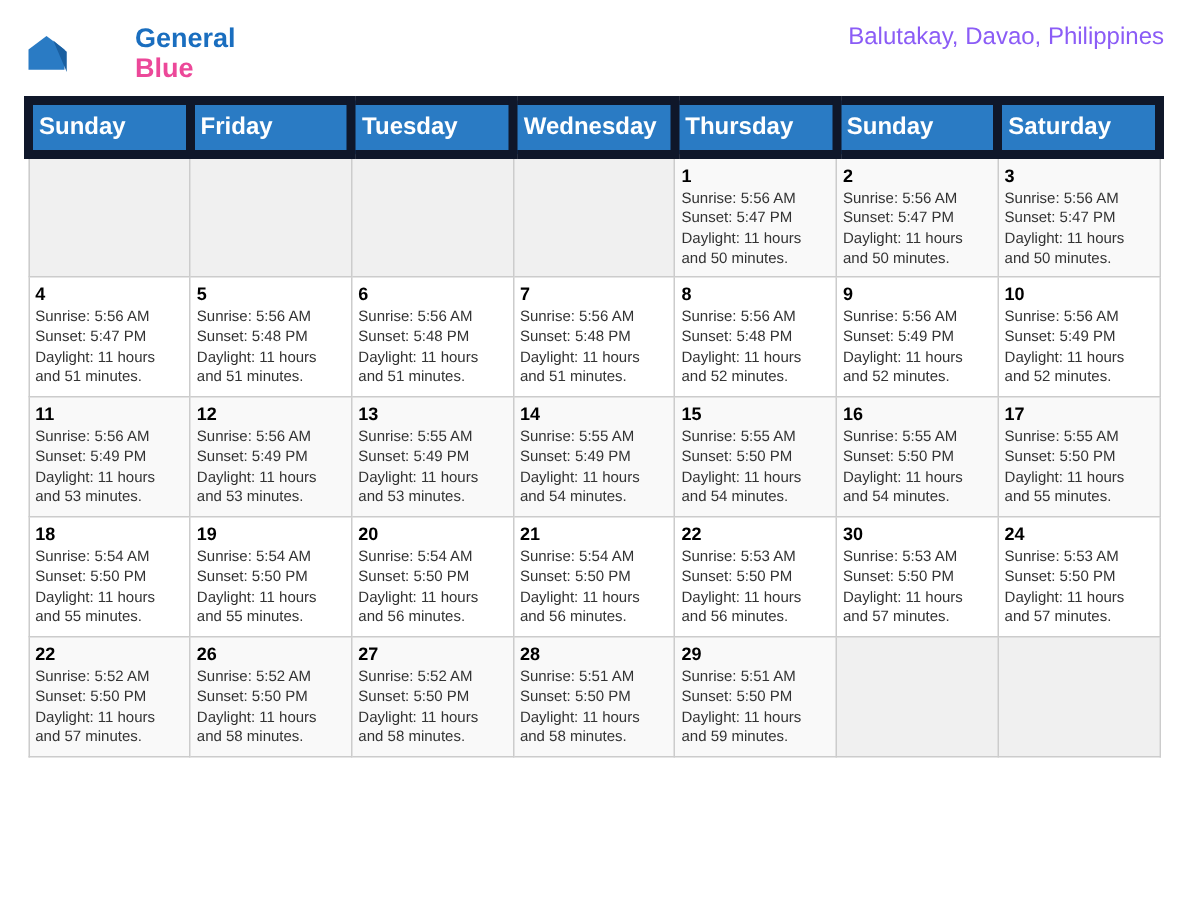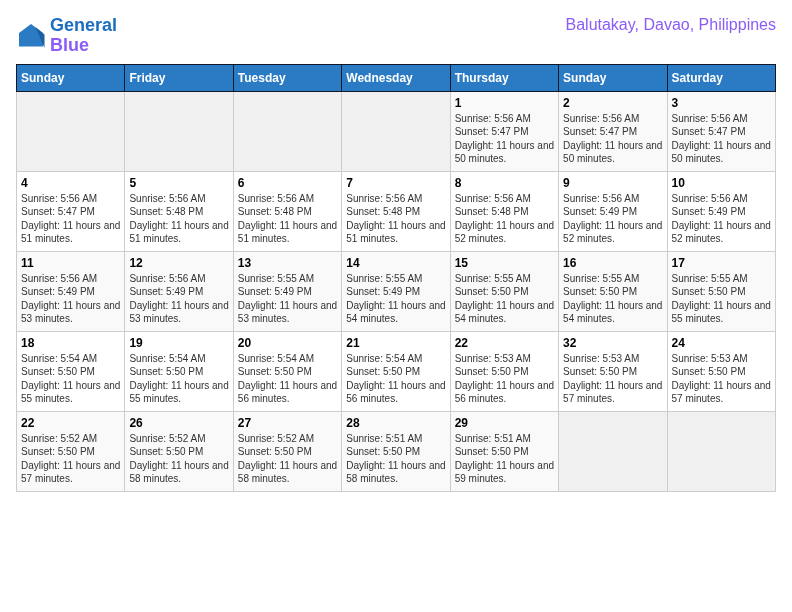--- a/index.html
+++ b/index.html
@@ -19,20 +19,21 @@
     .logo {
       display: flex;
       align-items: center;
       gap: 4px;
     }
     .logo-text {
       font-size: 18px;
       font-weight: bold;
       color: #333;
       line-height: 1.1;
+      margin-left: 40px;
     }
     .logo-text span {
       color: #1a6ebf;
     }
     .logo-icon {
       width: 30px;
       height: 30px;
     }
     .title-block {
       text-align: right;
@@ -49,22 +50,22 @@
     table {
       width: 100%;
       border-collapse: collapse;
       font-size: 10.5px;
     }
     thead tr th {
       background-color: #2a7bc4;
       color: #fff;
       padding: 6px 4px;
       text-align: left;
-      font-size: 12px;
-      border: 1px solid #0f172a;
+      font-size: 16px;
+      border: 6px solid #0f172a;
     }
     tbody tr td {
       border: 1px solid #ccc;
       vertical-align: top;
       padding: 4px;
       width: calc(100% / 7);
       height: 80px;
       background: #fff;
     }
     tbody tr:nth-child(odd) td {
@@ -89,21 +90,21 @@
 <body>
 
 <div class="header">
   <div class="logo">
     <svg class="logo-icon" viewBox="0 0 40 40">
       <polygon points="20,4 36,16 36,34 4,34 4,16" fill="#2a7bc4"></polygon>
       <polygon points="26,8 38,18 38,36" fill="#1a5fa0"></polygon>
     </svg>
     <div class="logo-text">
       <div><span>General</span></div>
-      <div><span style="color:#8b5cf6">Blue</span></div>
+      <div><span style="color:#ec4899">Blue</span></div>
     </div>
   </div>
   <div class="title-block">
     <div class="location">Balutakay, Davao, Philippines</div>
   </div>
 </div>
 
 <table>
   <thead>
     <tr>
@@ -254,21 +255,21 @@
 Sunset: 5:50 PM
 Daylight: 11 hours and 56 minutes.</div>
         </td>
         <td>
           <span class="day-num">22</span>
           <div class="day-info" style="white-space: pre-line;">Sunrise: 5:53 AM
 Sunset: 5:50 PM
 Daylight: 11 hours and 56 minutes.</div>
         </td>
         <td>
-          <span class="day-num">32</span>
+          <span class="day-num">30</span>
           <div class="day-info" style="white-space: pre-line;">Sunrise: 5:53 AM
 Sunset: 5:50 PM
 Daylight: 11 hours and 57 minutes.</div>
         </td>
         <td>
           <span class="day-num">24</span>
           <div class="day-info" style="white-space: pre-line;">Sunrise: 5:53 AM
 Sunset: 5:50 PM
 Daylight: 11 hours and 57 minutes.</div>
         </td>

